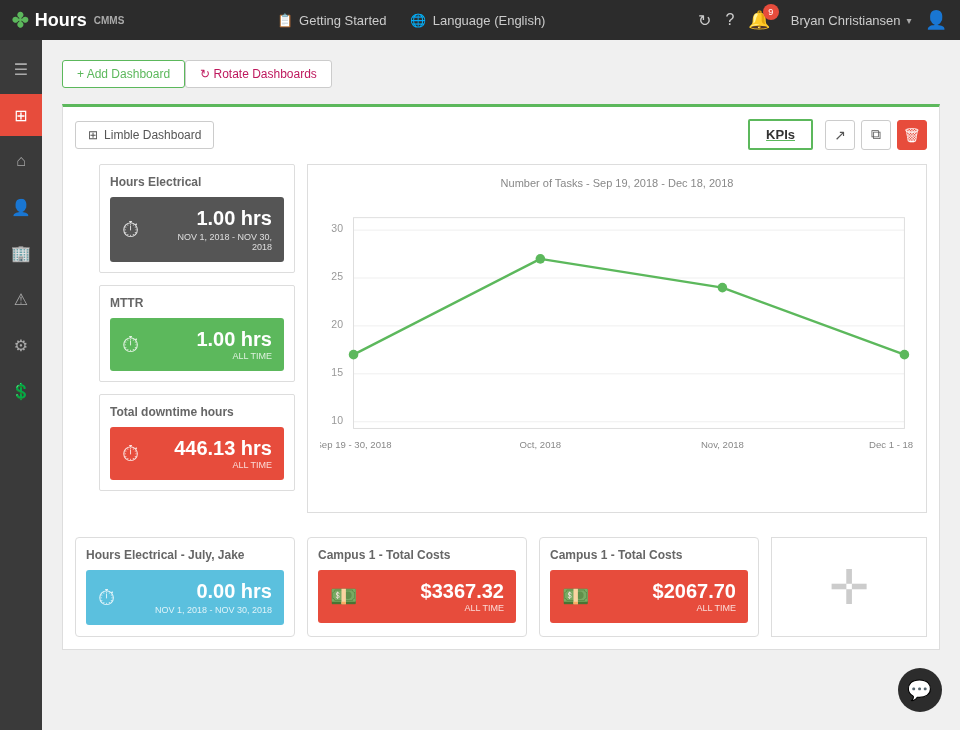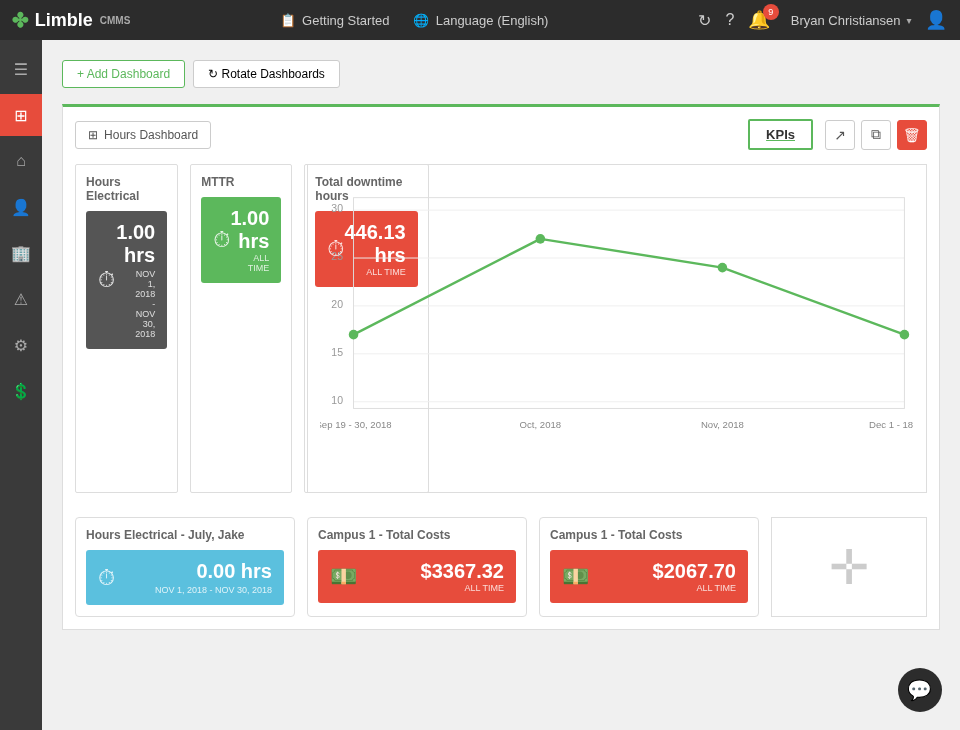--- a/index.html
+++ b/index.html
@@ -62,28 +62,28 @@
       padding: 20px;
       min-height: calc(100vh - 40px);
     }
 
     
     .page-header {
       display: flex; align-items: center; justify-content: space-between;
       margin-bottom: 16px;
     }
     .page-title { font-size: 22px; color: #444; font-weight: 400; }
-    .header-actions { display: flex; gap: 8px; }
+    .header-actions { display: flex; }
     .btn {
       padding: 6px 14px; border: 1px solid #ccc; background: #fff;
       cursor: pointer; border-radius: 3px; font-size: 12px;
       display: flex; align-items: center; gap: 5px;
     }
     .btn-success { background: #fff; border-color: #5cb85c; color: #5cb85c; }
-    .btn-default { background: #fff; border-color: #ccc; color: #000000; }
+    .btn-default { background: #fff; border-color: #ccc; color: #be185d; }
 
     
     .dashboard-container {
       background: #fff;
       border: 1px solid #ddd;
       border-top: 3px solid #5cb85c;
       padding: 12px;
     }
 
     
@@ -111,21 +111,21 @@
     
     .dashboard-grid {
       display: grid;
       grid-template-columns: 220px 1fr;
       grid-template-rows: auto auto;
       gap: 12px;
     }
 
     
     .kpi-column {
-      display: flex; flex-direction: row; gap: 12px;
+      display: flex; flex-direction: column; gap: 12px; margin-left: 24px;
     }
     .kpi-card {
       border: 1px solid #ddd; padding: 10px;
       border-radius: 2px;
     }
     .kpi-card-title {
       font-size: 12px; color: #666; margin-bottom: 8px; font-weight: 600;
     }
     .kpi-value-box {
       display: flex; align-items: center; justify-content: space-between;
@@ -179,21 +179,21 @@
       display: flex; align-items: center; justify-content: center;
       cursor: pointer; font-size: 20px; z-index: 999;
     }
   </style>
 </head>
 <body>
 
 <nav class="top-nav">
   <div class="nav-logo">
     <span style="color:#5cb85c; font-size:20px;">✤</span>
-    <span style="font-weight:bold; color:#fff;">Limble</span>
+    <span style="font-weight:bold; color:#fff;">Hours</span>
     <span style="font-size:10px; color:#aaa; margin-left:1px;">CMMS</span>
   </div>
 
   <div class="nav-center">
     <div class="nav-link">
       <span>📋</span>
       <span>Getting Started</span>
     </div>
     <div class="nav-link">
       <span>🌐</span>
@@ -250,21 +250,21 @@
       <button class="btn btn-success">+ Add Dashboard</button>
       <button class="btn btn-default">↻ Rotate Dashboards</button>
     </div>
   </div>
 
   <div class="dashboard-container">
 
     <div class="dashboard-toolbar">
       <button class="btn-change-dashboard">
         <span>⊞</span>
-        <span>Hours Dashboard</span>
+        <span>Limble Dashboard</span>
       </button>
       <div style="flex:1; display:flex; justify-content:flex-end;">
         <button class="tab-kpis">KPIs</button>
       </div>
       <div class="toolbar-actions">
         <button class="toolbar-btn">
           <span>↗</span>
         </button>
         <button class="toolbar-btn">
           <span>⧉</span>
@@ -308,20 +308,21 @@
             <div class="kpi-val-wrap">
               <div class="kpi-val">446.13 hrs</div>
               <div class="kpi-label-right">ALL TIME</div>
             </div>
           </div>
         </div>
 
       </div>
 
       <div class="chart-card">
+        <div class="chart-subtitle">Number of Tasks - Sep 19, 2018 - Dec 18, 2018</div>
         <div class="chart-svg-wrap">
           <svg viewBox="0 0 620 300" width="100%" height="300">
 
             <text x="24" y="30" font-size="11" fill="#999" text-anchor="end">30</text>
             <text x="24" y="80" font-size="11" fill="#999" text-anchor="end">25</text>
             <text x="24" y="130" font-size="11" fill="#999" text-anchor="end">20</text>
             <text x="24" y="180" font-size="11" fill="#999" text-anchor="end">15</text>
             <text x="24" y="230" font-size="11" fill="#999" text-anchor="end">10</text>
 
             <line x1="35" y1="28" x2="610" y2="28" stroke="#eee" stroke-width="1"></line>

